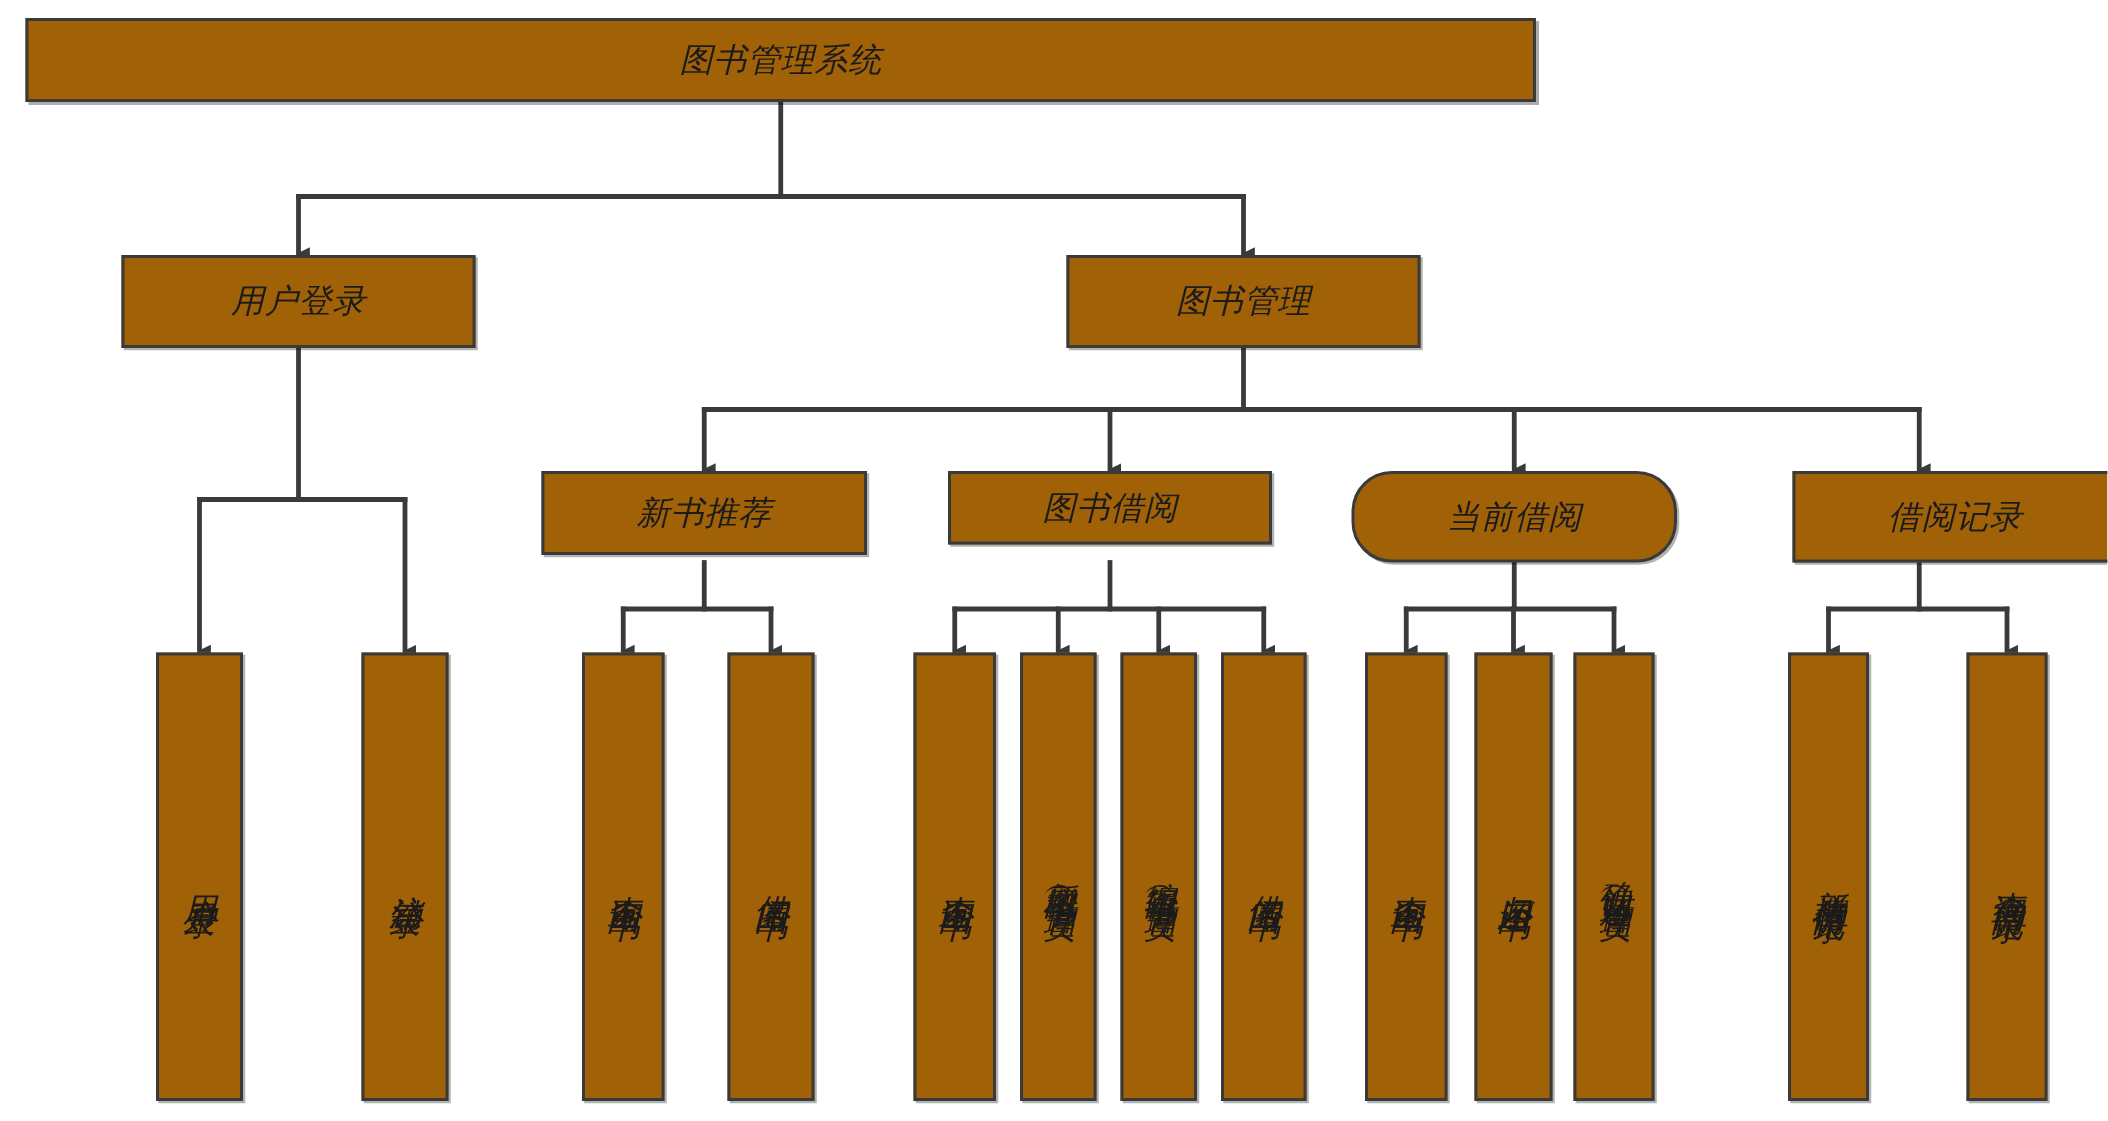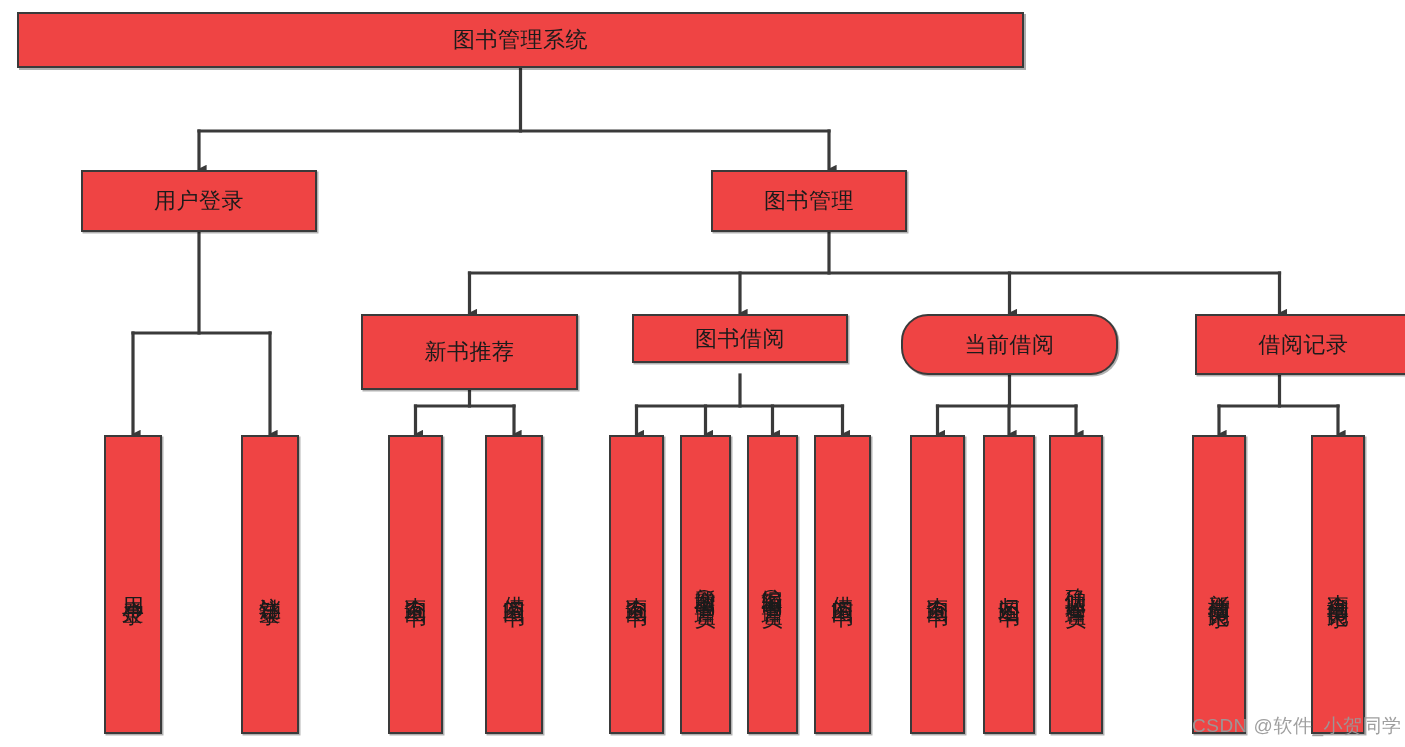--- a/index.html
+++ b/index.html
@@ -20,26 +20,27 @@
   #diagram-svg {
     position: absolute;
     left: 0;
     top: 0;
     width: 1405px;
     height: 747px;
   }
   .node-box {
     position: absolute;
     box-sizing: border-box;
-    background: #ef4444;
+    background: #a16207;
     border: 2px solid #3a3a3a;
     display: flex;
     align-items: center;
     justify-content: center;
     box-shadow: 1.5px 1.5px 0 0 rgba(0,0,0,0.30);
+    font-style: italic;
   }
   .node-label {
     color: #1b1b1b;
     font-size: 22px;
     line-height: 1.18;
     letter-spacing: 0.5px;
     white-space: nowrap;
   }
   .node-box.vertical .node-label {
     writing-mode: vertical-rl;
@@ -105,24 +106,24 @@
       </g>
   </svg>
 
   <div id="node-layer">
       <div class="node-box" style="left: 17px; top: 12px; width: 1007px; height: 56px; box-shadow: rgba(0, 0, 0, 0.32) 2px 2px 0px 0px;">
         <span class="node-label">图书管理系统</span>
       </div>
       <div class="node-box" style="left: 81px; top: 170px; width: 236px; height: 62px;">
         <span class="node-label">用户登录</span>
       </div>
-      <div class="node-box" style="left: 711px; top: 170px; width: 196px; height: 62px;">
+      <div class="node-box" style="left: 711px; top: 170px; width: 236px; height: 62px;">
         <span class="node-label">图书管理</span>
       </div>
-      <div class="node-box" style="left: 361px; top: 314px; width: 217px; height: 76px;">
+      <div class="node-box" style="left: 361px; top: 314px; width: 217px; height: 56px;">
         <span class="node-label">新书推荐</span>
       </div>
       <div class="node-box" style="left: 632px; top: 314px; width: 216px; height: 49px;">
         <span class="node-label">图书借阅</span>
       </div>
       <div class="node-box" style="left: 901px; top: 314px; width: 217px; height: 61px; border-radius: 27px;">
         <span class="node-label">当前借阅</span>
       </div>
       <div class="node-box" style="left: 1171px; top: 314px; width: 217px; height: 61px; margin-left: 24px;">
         <span class="node-label">借阅记录</span>
@@ -161,15 +162,14 @@
         <span class="node-label" style="font-size: 21px;">确认归还（管理员）</span>
       </div>
       <div class="node-box vertical" style="left: 1192px; top: 435px; width: 54px; height: 299px;">
         <span class="node-label" style="font-size: 22px;">新增借阅记录</span>
       </div>
       <div class="node-box vertical" style="left: 1311px; top: 435px; width: 54px; height: 299px;">
         <span class="node-label" style="font-size: 22px;">查询借阅记录</span>
       </div>
     </div>
 
-  <div class="watermark" style="left: 1192px; top: 713px;">CSDN @软件_小贺同学</div>
 
 </div>
 
 </body></html>

